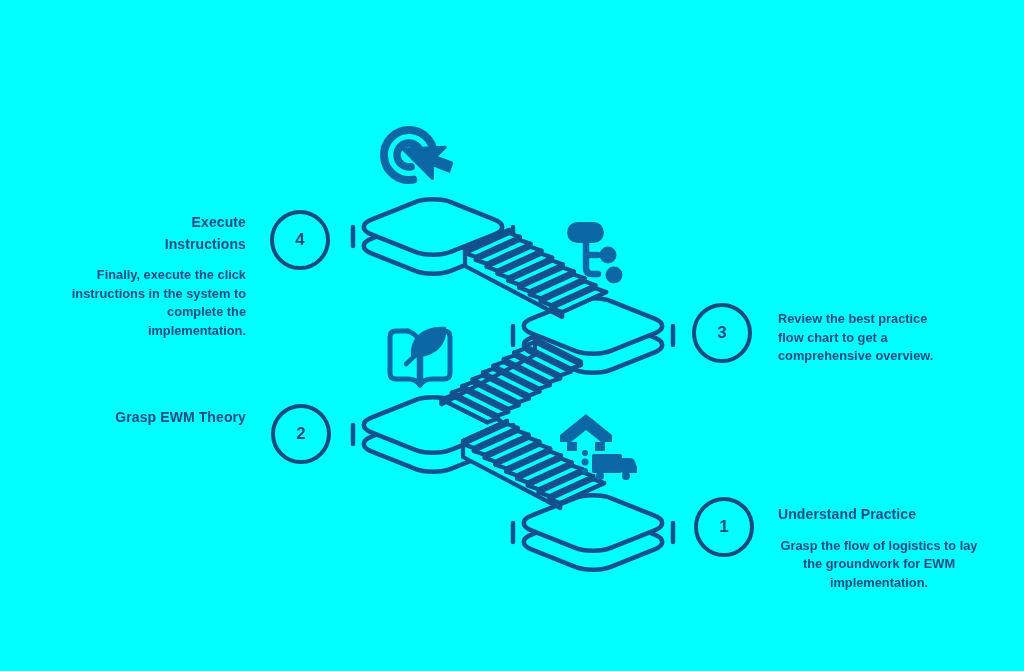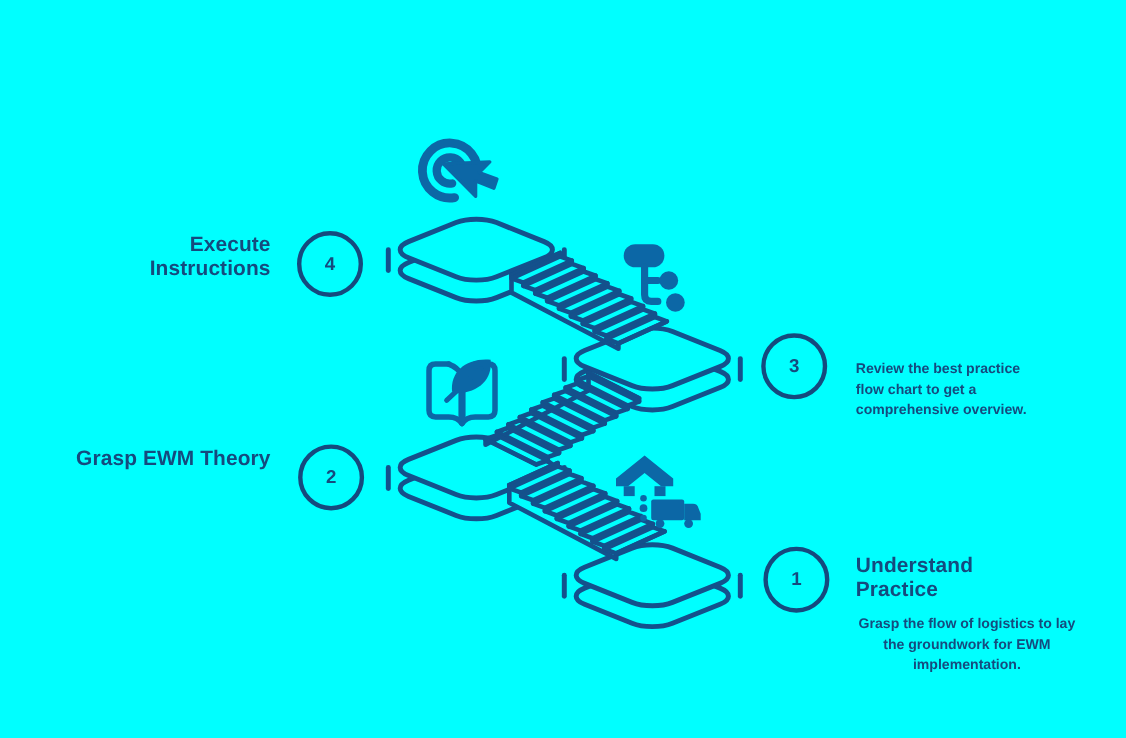--- a/index.html
+++ b/index.html
@@ -15,21 +15,21 @@
     font-family:"Liberation Sans","DejaVu Sans",sans-serif;
     overflow:hidden;
   }
   .stage{position:relative;width:1024px;height:671px;background:var(--bg);}
   svg.illu{position:absolute;left:0;top:0;width:1024px;height:671px;}
   .slab{fill:var(--bg);stroke:var(--line);stroke-width:4.5;vector-effect:non-scaling-stroke;}
   .pline{stroke:var(--line);stroke-width:4.5;stroke-linecap:round;}
   .step-block{position:absolute;color:var(--text);}
   .step-block.right-side{text-align:right;}
   .step-title{
-    font-size:19px;line-height:21.5px;font-weight:800;
+    font-size:14px;line-height:21.5px;font-weight:800;
     letter-spacing:.1px;color:var(--text);
   }
   .right-side .step-title{margin-left:auto;}
   .step-desc{
     font-size:12.8px;line-height:18.5px;font-weight:700;color:var(--text);
   }
   .right-side .step-desc{margin-left:auto;}
   .w130{max-width:130px;}
   .w140{max-width:140px;}
   .num-circle{
@@ -165,34 +165,35 @@
       <circle cx="585" cy="471" r="3"></circle>
       <rect x="592" y="454" width="30" height="19" rx="2"></rect>
       <path d="M622,458 H630 Q634,458 635,462 L637,467 V473 H622 Z"></path>
       <circle cx="600" cy="476" r="4"></circle>
       <circle cx="626" cy="476" r="4"></circle>
     </g>
   </svg>
 
   <div class="step-block right-side" style="right:778px;top:212px;width:210px;">
     <div class="step-title w130">Execute Instructions</div>
+    <div class="step-desc" style="width:180px;margin-top:11px;">Finally, execute the click instructions in the system to complete the implementation.</div>
   </div>
   <div class="num-circle" style="left:270px;top:210px;">
     <span>4</span>
   </div>
 
   <div class="step-block right-side" style="right:778px;top:407px;width:210px;">
     <div class="step-title">Grasp EWM Theory</div>
   </div>
   <div class="num-circle" style="left:271px;top:404px;">
     <span>2</span>
   </div>
 
   <div class="step-block" style="left:778px;top:310px;width:210px;">
-    <div class="step-desc" style="width:172px;margin-top:16px;">Review the best practice flow chart to get a comprehensive overview.</div>
+    <div class="step-desc" style="width:172px;margin-top:0;">Review the best practice flow chart to get a comprehensive overview.</div>
   </div>
   <div class="num-circle" style="left:692px;top:303px;">
     <span>3</span>
   </div>
 
   <div class="step-block" style="left:778px;top:504px;width:215px;">
     <div class="step-title w140">Understand Practice</div>
     <div class="step-desc" style="width:202px;margin-top:11px;text-align:center;">Grasp the flow of logistics to lay the groundwork for EWM implementation.</div>
   </div>
   <div class="num-circle" style="left:694px;top:497px;">

